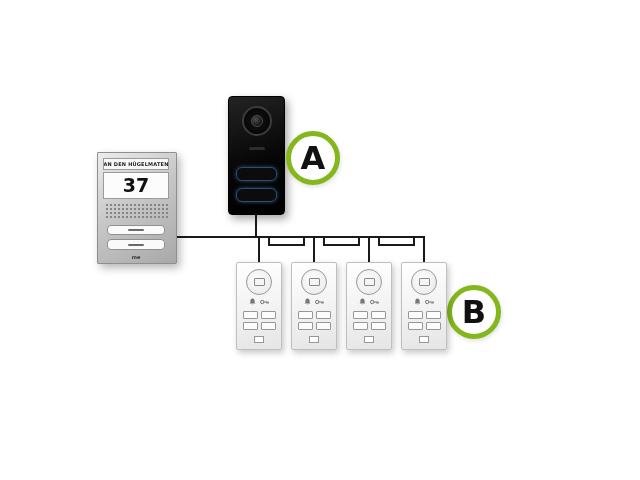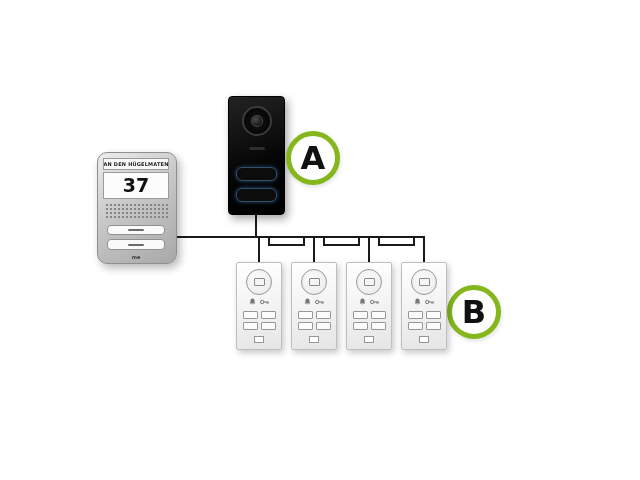--- a/index.html
+++ b/index.html
@@ -6,21 +6,21 @@
   #canvas{
     position:relative;width:640px;height:480px;background:#ffffff;overflow:hidden;
     font-family:"DejaVu Sans", sans-serif;
   }
   
   .wire{position:absolute;background:var(--wire,#1a1a1a);}
   
   .panel-steel{
     position:absolute;left:97px;top:152px;width:80px;height:112px;
     background:linear-gradient(145deg,#ececec 0%,#c7c7c7 45%,#a8a8a8 100%);
-    border:1px solid #8f8f8f;border-radius:10px;
+    border:1px solid #8f8f8f;border-radius:1px;
     box-shadow:3px 4px 8px rgba(0,0,0,.28);
     box-sizing:border-box;padding:5px 7px 3px 5px;
     display:flex;flex-direction:column;align-items:stretch;
   }
   .nameplate{
     background:#f7f7f7;border:1px solid #9b9b9b;height:10px;
     display:flex;align-items:center;justify-content:center;
     font-size:5px;letter-spacing:.2px;color:#222;font-weight:bold;
     white-space:nowrap;overflow:hidden;margin-bottom:2px;
   }

